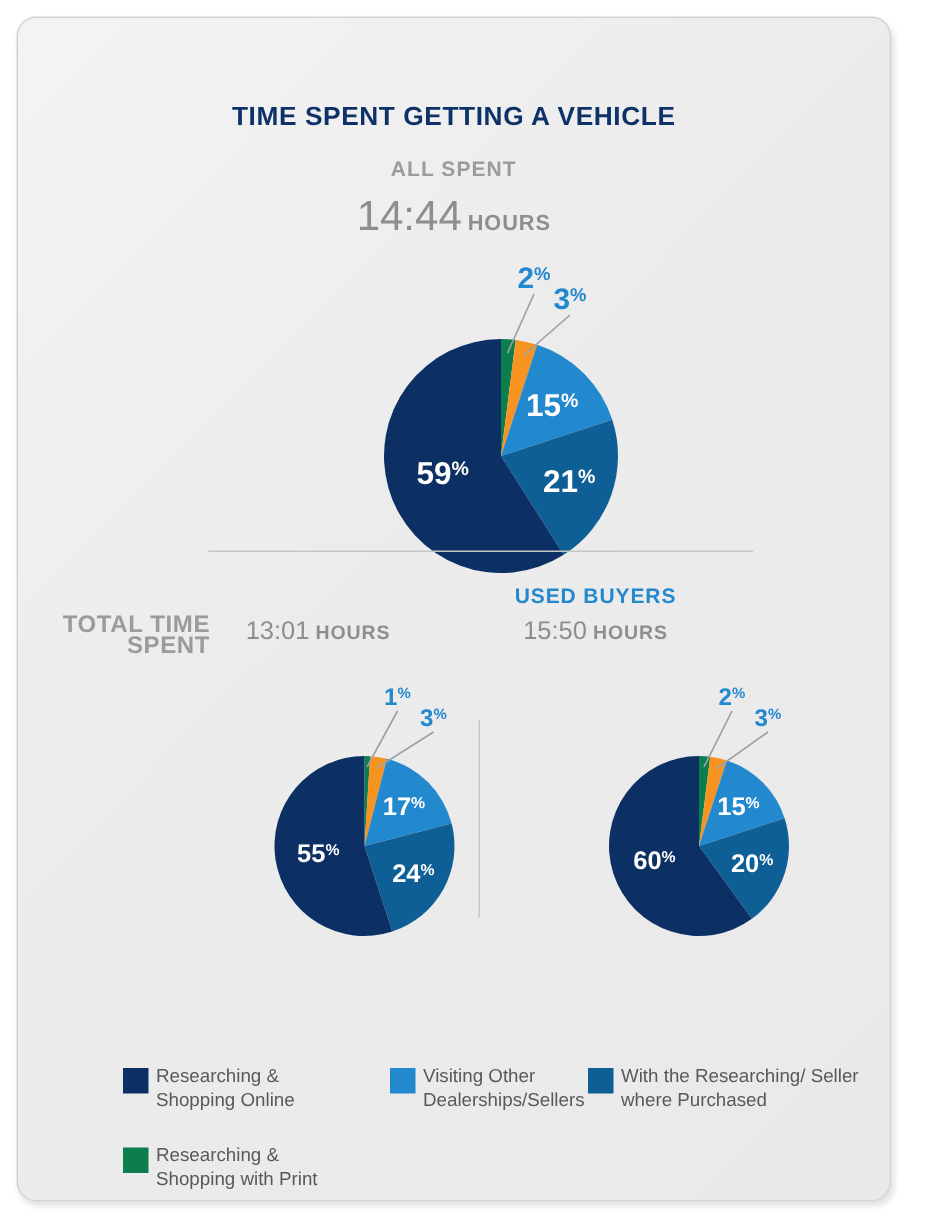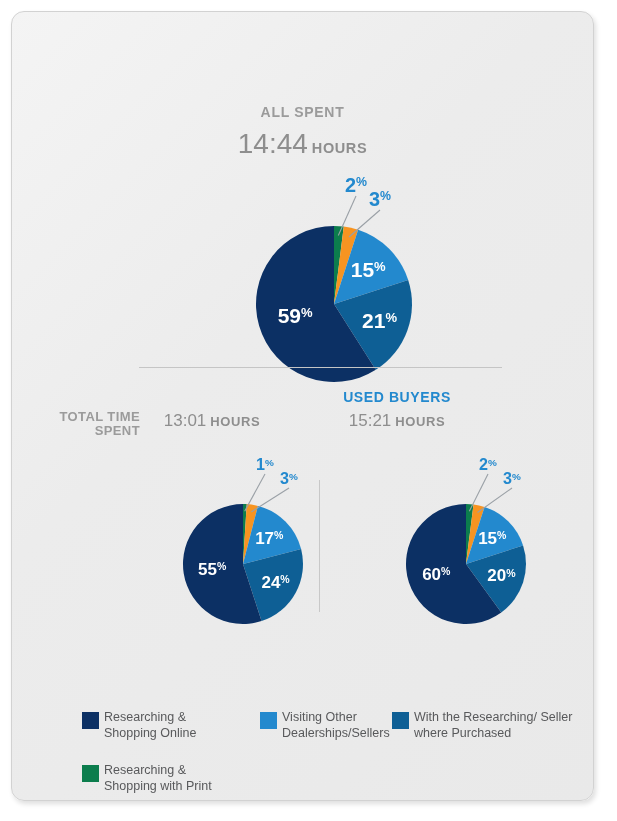--- a/index.html
+++ b/index.html
@@ -86,21 +86,21 @@
     background: #c8c8c8;
   }
 
   .total-time-label {
     position: absolute;
     left: 18px;
     top: 398px;
     width: 110px;
     text-align: right;
     color: #9b9b9b;
-    font-size: 13px;
+    font-size: 16px;
     font-weight: bold;
     line-height: 13.5px;
     letter-spacing: 0.4px;
   }
 
   .sub-head {
     position: absolute;
     text-align: center;
     font-size: 14px;
     font-weight: bold;
@@ -178,20 +178,21 @@
     line-height: 15.5px;
     font-family: "Liberation Sans", sans-serif;
   }
 </style>
 </head>
 <body>
 
 <div id="root">
   <div class="card">
 
+    <div class="title">TIME SPENT GETTING A VEHICLE</div>
     <div class="all-buyers-label">ALL SPENT</div>
 
     <div class="hours-row main">
       <span class="hours-big">14:44</span><span class="hours-unit">HOURS</span>
     </div>
 
     <div class="pie-wrap main"><svg width="248" height="218" viewBox="0 0 248 218">
           <path d="M 124 130 L 124.00 52.00 A 78 78 0 0 1 133.78 52.62 Z" fill="#0c7d4d"></path>
           <path d="M 124 130 L 133.78 52.62 A 78 78 0 0 1 148.10 55.82 Z" fill="#f79421"></path>
           <path d="M 124 130 L 148.10 55.82 A 78 78 0 0 1 198.18 105.90 Z" fill="#2389ce"></path>
@@ -224,21 +225,21 @@
           <path d="M 106 112 L 124.54 169.06 A 60 60 0 1 1 106.00 52.00 Z" fill="#0c3064"></path>
           <text x="75.2" y="122.8" text-anchor="middle" class="slice-label" font-size="17"><tspan>55</tspan><tspan class="pct" dy="-4.8">%</tspan></text>
           <line x1="107.7" y1="59.2" x2="128.0" y2="22.0" class="leader"></line>
           <text x="128.0" y="18.0" text-anchor="middle" class="callout-label" font-size="16.1"><tspan>1</tspan><tspan class="pct" dy="-4.5">%</tspan></text>
           <line x1="114.3" y1="59.9" x2="152.0" y2="36.0" class="leader"></line>
           <text x="152.0" y="32.0" text-anchor="middle" class="callout-label" font-size="16.1"><tspan>3</tspan><tspan class="pct" dy="-4.5">%</tspan></text>
         </svg></div>
 
     <div class="sub-head used">USED BUYERS</div>
     <div class="sub-hours used">
-      <span class="hours-big">15:21</span><span class="hours-unit">HOURS</span>
+      <span class="hours-big">15:50</span><span class="hours-unit">HOURS</span>
     </div>
     <div class="pie-wrap used"><svg width="212" height="182" viewBox="0 0 212 182">
           <path d="M 106 112 L 106.00 52.00 A 60 60 0 0 1 113.52 52.47 Z" fill="#0c7d4d"></path>
           <path d="M 106 112 L 113.52 52.47 A 60 60 0 0 1 124.54 54.94 Z" fill="#f79421"></path>
           <path d="M 106 112 L 124.54 54.94 A 60 60 0 0 1 163.06 93.46 Z" fill="#2389ce"></path>
           <text x="132.3" y="91.6" text-anchor="middle" class="slice-label" font-size="17"><tspan>15</tspan><tspan class="pct" dy="-4.8">%</tspan></text>
           <path d="M 106 112 L 163.06 93.46 A 60 60 0 0 1 141.27 160.54 Z" fill="#0e5f95"></path>
           <text x="141.4" y="129.4" text-anchor="middle" class="slice-label" font-size="17"><tspan>20</tspan><tspan class="pct" dy="-4.8">%</tspan></text>
           <path d="M 106 112 L 141.27 160.54 A 60 60 0 1 1 106.00 52.00 Z" fill="#0c3064"></path>
           <text x="76.3" y="127.6" text-anchor="middle" class="slice-label" font-size="17"><tspan>60</tspan><tspan class="pct" dy="-4.8">%</tspan></text>

